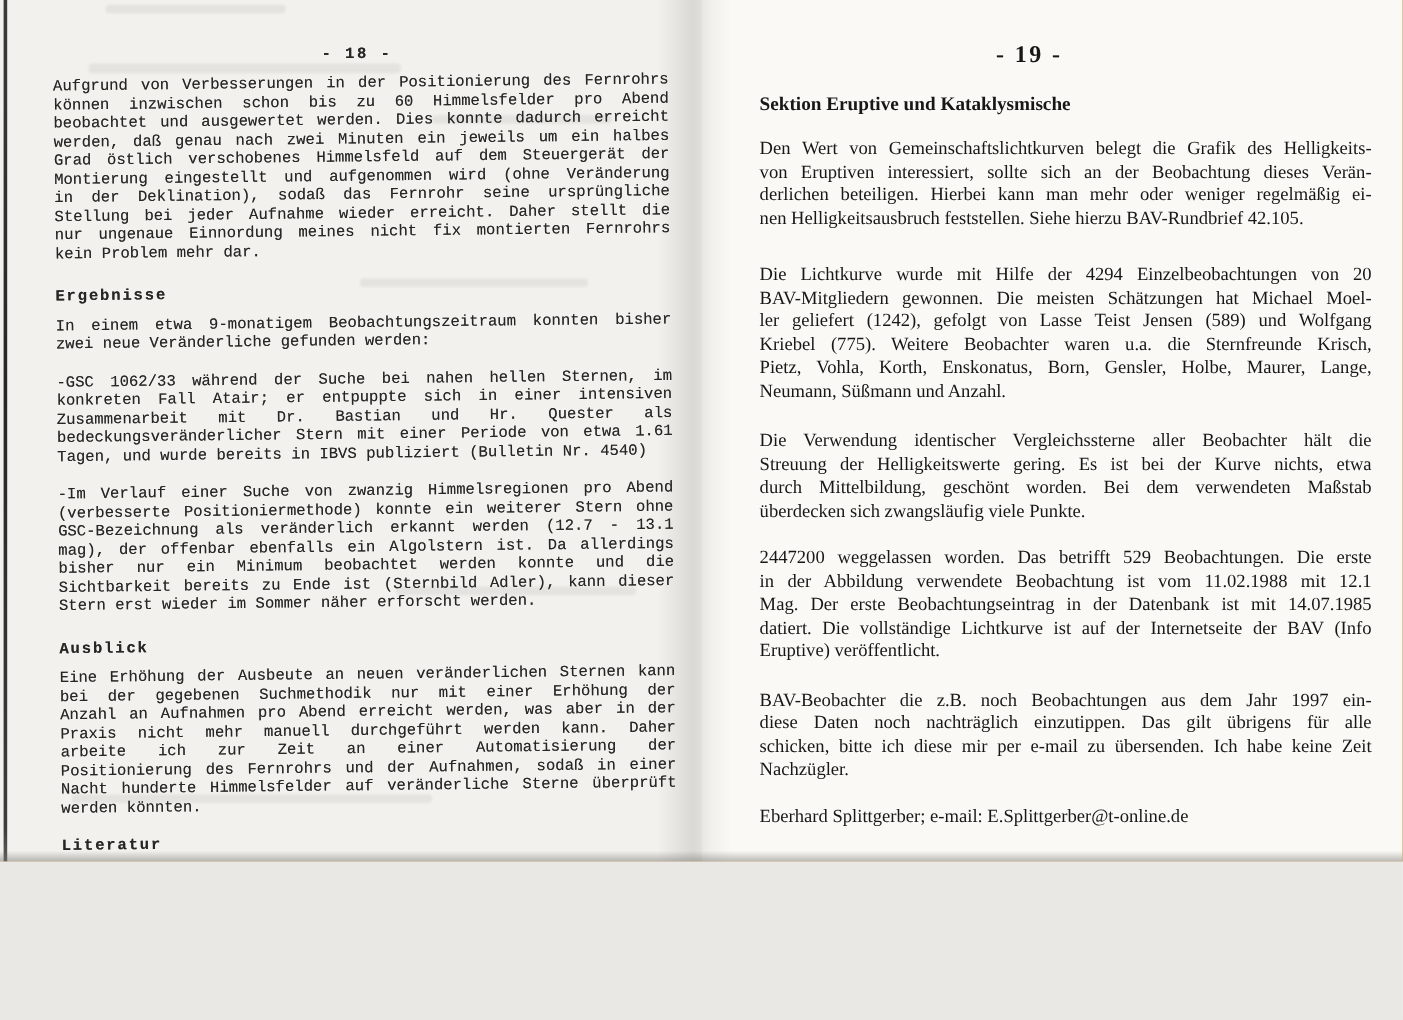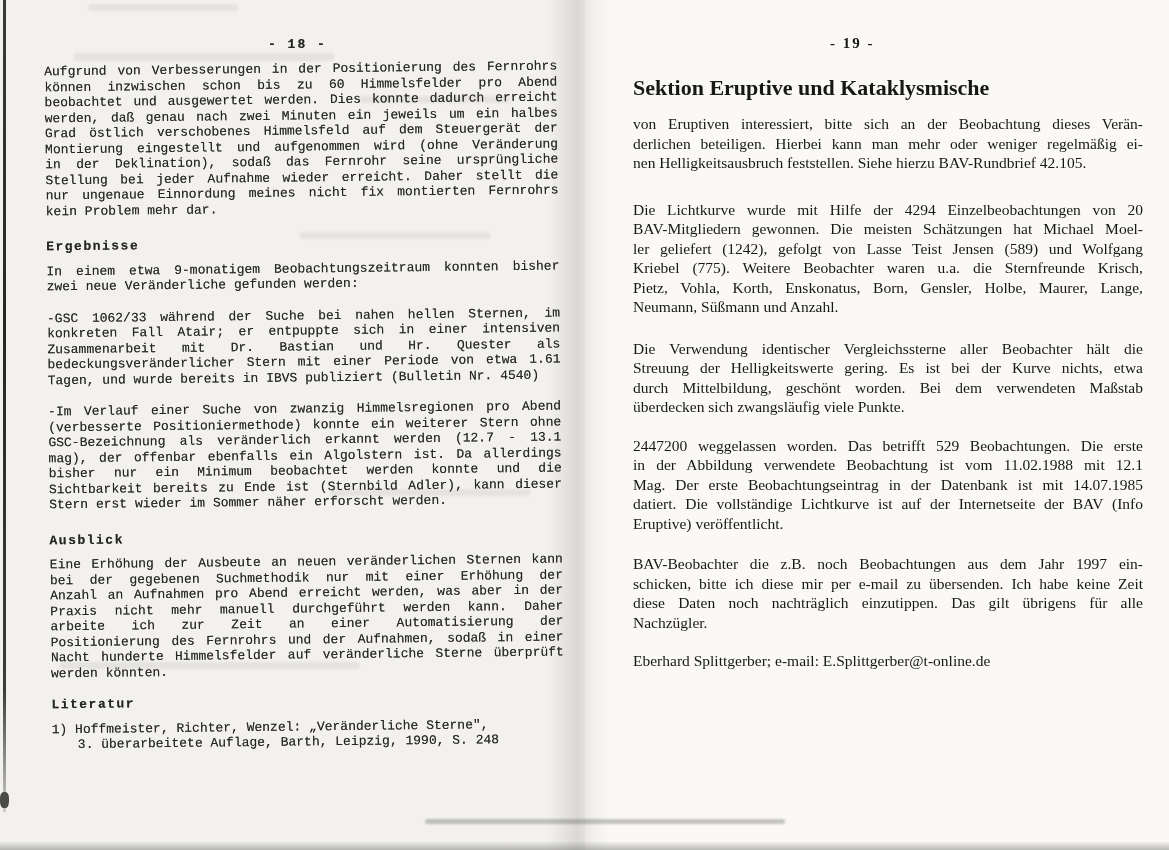--- a/index.html
+++ b/index.html
@@ -1,17 +1,17 @@
 <!DOCTYPE html>
 <html><head>
 <meta charset="utf-8">
 <style>
   html,body { margin:0; padding:0; background:#e9e8e5; }
   .scan {
-    position:relative; width:1169px; height:850px; overflow:hidden;
+    position:relative; width:1169px; height:718px; overflow:hidden;
     background:#a16207;
     font-family:"Liberation Sans", sans-serif;
   }
   .page { position:absolute; top:0; height:850px; }
   .page-left  { left:0; width:585px; background:#f2f1ed; }
   .page-right { left:585px; width:584px; background:#faf9f6; }
 
   
   .gutter {
     position:absolute; left:548px; top:0; width:62px; height:850px;
@@ -54,29 +54,29 @@
   }
   .left-content .heading { font-weight:bold; letter-spacing:1.5px; }
   .mb20 { margin-bottom:20px; }
   .mb16 { margin-bottom:16px; }
   .mb9  { margin-bottom:9px; }
   .ref-indent { margin-left:26px; }
 
   
   .serif { font-family:"Liberation Serif","DejaVu Serif",serif; color:#171716; }
   .pagenum-right {
-    position:absolute; left:830px; top:35px; font-size:15px; font-weight:bold;
+    position:absolute; left:830px; top:35px; font-size:20px; font-weight:bold;
     letter-spacing:2px;
   }
   .right-content {
     position:absolute; left:633px; top:78px; width:510px;
     font-size:15.5px; line-height:19.5px;
   }
   .right-content .heading {
-    font-weight:bold; font-size:22px; margin-bottom:16px; line-height:20px;font-family:Liberation Serif, serif;
+    font-weight:bold; font-size:16px; margin-bottom:16px; line-height:20px;font-family:Liberation Serif, serif;
   }
   .r-mb27 { margin-bottom:27px; }
   .r-mb22 { margin-bottom:22px; }
   .r-mb21 { margin-bottom:21px; }
   .r-mb19 { margin-bottom:19px; }
 
   
   .tline { text-align:left; }
   .tline.just { text-align:justify; text-align-last:justify; }
 </style>
@@ -149,21 +149,22 @@
     <div class="heading mb9">Literatur</div>
     <div class="para">1) Hoffmeister, Richter, Wenzel: „Veränderliche Sterne",</div>
     <div class="para ref-indent">3. überarbeitete Auflage, Barth, Leipzig, 1990, S. 248</div>
   </div>
 
   <div class="serif pagenum-right">- 19 -</div>
 
   <div class="serif right-content">
     <div class="heading">Sektion Eruptive und Kataklysmische</div>
     <div class="para r-mb27">
-        <div class="tline just">von Eruptiven interessiert, bitte sich an der Beobachtung dieses Verän-</div>
+        <div class="tline just">Den Wert von Gemeinschaftslichtkurven belegt die Grafik des Helligkeits-</div>
+        <div class="tline just">von Eruptiven interessiert, sollte sich an der Beobachtung dieses Verän-</div>
         <div class="tline just">derlichen beteiligen. Hierbei kann man mehr oder weniger regelmäßig ei-</div>
         <div class="tline">nen Helligkeitsausbruch feststellen. Siehe hierzu BAV-Rundbrief 42.105.</div>
       </div>
     <div class="para r-mb22">
         <div class="tline just">Die Lichtkurve wurde mit Hilfe der 4294 Einzelbeobachtungen von 20</div>
         <div class="tline just">BAV-Mitgliedern gewonnen. Die meisten Schätzungen hat Michael Moel-</div>
         <div class="tline just">ler geliefert (1242), gefolgt von Lasse Teist Jensen (589) und Wolfgang</div>
         <div class="tline just">Kriebel (775). Weitere Beobachter waren u.a. die Sternfreunde Krisch,</div>
         <div class="tline just">Pietz, Vohla, Korth, Enskonatus, Born, Gensler, Holbe, Maurer, Lange,</div>
         <div class="tline">Neumann, Süßmann und Anzahl.</div>
@@ -176,22 +177,22 @@
       </div>
     <div class="para r-mb21">
         <div class="tline just">2447200 weggelassen worden. Das betrifft 529 Beobachtungen. Die erste</div>
         <div class="tline just">in der Abbildung verwendete Beobachtung ist vom 11.02.1988 mit 12.1</div>
         <div class="tline just">Mag. Der erste Beobachtungseintrag in der Datenbank ist mit 14.07.1985</div>
         <div class="tline just">datiert. Die vollständige Lichtkurve ist auf der Internetseite der BAV (Info</div>
         <div class="tline">Eruptive) veröffentlicht.</div>
       </div>
     <div class="para r-mb19">
         <div class="tline just">BAV-Beobachter die z.B. noch Beobachtungen aus dem Jahr 1997 ein-</div>
+        <div class="tline just">diese Daten noch nachträglich einzutippen. Das gilt übrigens für alle</div>
         <div class="tline just">schicken, bitte ich diese mir per e-mail zu übersenden. Ich habe keine Zeit</div>
-        <div class="tline just">diese Daten noch nachträglich einzutippen. Das gilt übrigens für alle</div>
         <div class="tline">Nachzügler.</div>
       </div>
     <div class="para">Eberhard Splittgerber; e-mail: E.Splittgerber@t-online.de</div>
   </div>
 
   <div class="edge-line"></div>
   <div class="edge-blob"></div>
   <div class="smudge-bottom"></div>
   <div class="bottom-band"></div>
 

